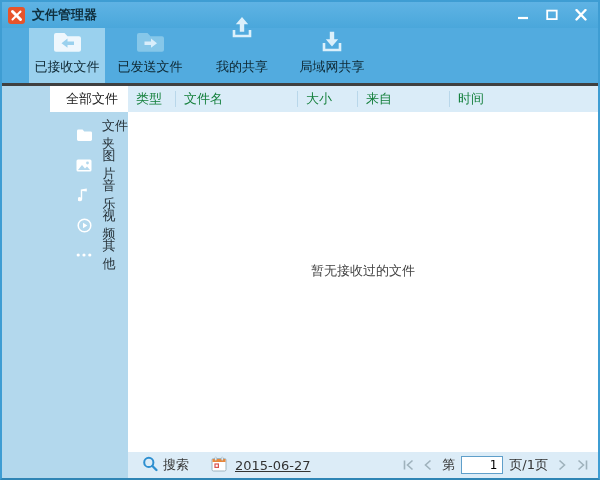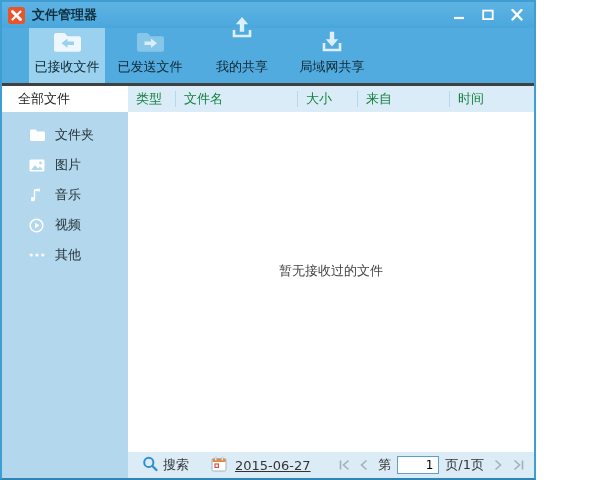--- a/index.html
+++ b/index.html
@@ -3,21 +3,21 @@
 <meta charset="utf-8">
 <style>
   :root{
     --titlebar-top:#5fb3e4; --titlebar-bottom:#4aa7db; --toolbar:#52abdf;
     --active-tab:#9ad1ee; --sidebar:#b3d8ed; --table-header:#daecf8;
     --status-bar:#dcecf7; --logo:#e8542b; --border:#3e9dd3;
   }
   *{box-sizing:border-box; margin:0; padding:0;}
   html,body{width:600px;height:480px;}
   body{font-family:"DejaVu Sans","Liberation Sans",sans-serif; font-size:13px;}
-  .window{width:536px;height:480px;border:2px solid var(--border);border-bottom-color:#2f85b5;
+  .window{width:600px;height:480px;border:2px solid var(--border);border-bottom-color:#2f85b5;
     display:flex;flex-direction:column;background:#fff;}
   
   .titlebar{height:26px;flex:0 0 26px;background:linear-gradient(var(--titlebar-top),var(--titlebar-bottom));
     display:flex;align-items:center;padding:0 6px;}
   .logo{width:17px;height:17px;border-radius:3px;background:var(--logo);
     display:flex;align-items:center;justify-content:center;flex:0 0 17px;}
   .title{margin-left:7px;font-weight:bold;color:#10303f;}
   .win-controls{margin-left:auto;display:flex;align-items:center;gap:7px;}
   .win-btn{width:22px;height:18px;display:flex;align-items:center;justify-content:center;cursor:default;}
   
@@ -26,21 +26,21 @@
   .tab{width:76px;height:55px;display:flex;flex-direction:column;align-items:center;
     justify-content:flex-end;padding-bottom:7px;}
   .tab .tab-icon{height:26px;display:flex;align-items:center;justify-content:center;}
   .tab .tab-label{color:#0e2833;margin-top:3px;white-space:nowrap;}
   .tab.active{background:var(--active-tab);}
   .tab-sent{margin-left:7px;}
   .tab-myshare{margin-left:16px;gap:14px;}
   .tab-lan{margin-left:7px;width:90px;}
   
   .main{flex:1;display:flex;min-height:0;}
-  .sidebar{width:126px;flex:0 0 126px;background:var(--sidebar);display:flex;flex-direction:column;}
+  .sidebar{width:126px;flex:0 0 126px;background:var(--sidebar);display:flex;flex-direction:column;padding-left:48px;}
   .side-selected{height:26px;flex:0 0 26px;background:#fff;display:flex;align-items:center;
     padding-left:16px;color:#222;}
   .side-list{margin-top:8px;}
   .side-item{height:30px;display:flex;align-items:center;padding-left:26px;color:#28333a;}
   .side-item .side-icon{width:17px;display:flex;justify-content:center;margin-right:10px;color:#fff;}
   .right{flex:1;display:flex;flex-direction:column;min-width:0;}
   .thead{height:26px;flex:0 0 26px;background:var(--table-header);display:flex;align-items:center;color:#15803d;}
   .th{padding-left:8px;height:16px;line-height:16px;border-left:1px solid #b9d7ea;}
   .th:first-child{border-left:none;}
   .th-type{width:47px;}

